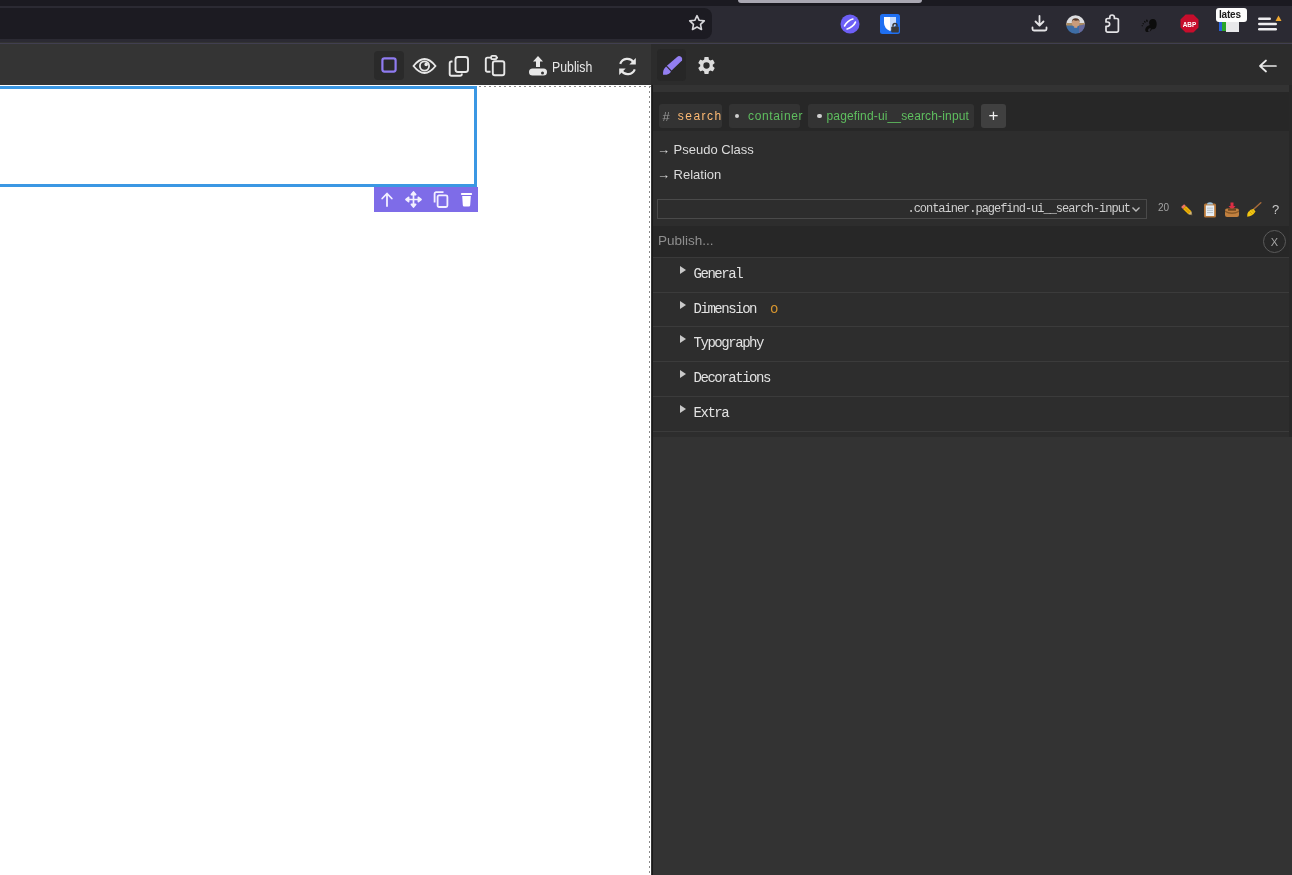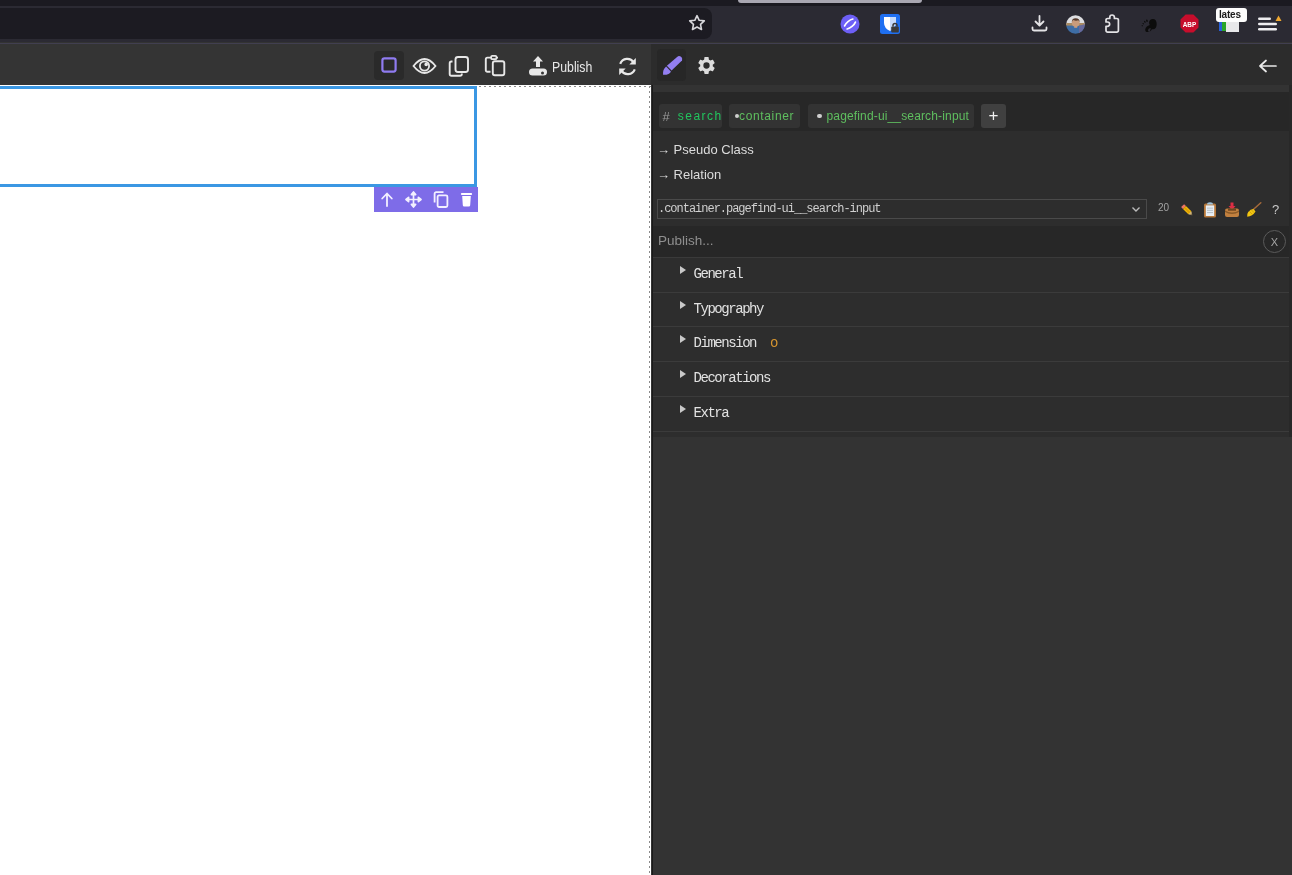--- a/index.html
+++ b/index.html
@@ -185,45 +185,45 @@
       <rect x="0.9" y="1.1" width="11.2" height="1.8" rx="0.9" fill="#fff"></rect>
     </svg>
   </div>
   <div class="abs" id="panel"></div>
   <div class="abs" id="panelEdge"></div>
   <div class="abs" id="tagstrip"></div>
   <div class="abs" id="midarea"></div>
   <div class="abs" id="searchrow"></div>
   <div class="abs" id="sections">
     <div class="secrow"><span class="caret"></span>General</div>
+    <div class="secrow"><span class="caret"></span>Dimension&nbsp;&nbsp;<span style="color:#d6952f">o</span></div>
     <div class="secrow"><span class="caret"></span>Typography</div>
-    <div class="secrow"><span class="caret"></span>Dimension&nbsp;&nbsp;<span style="color:#d6952f">o</span></div>
     <div class="secrow"><span class="caret"></span>Decorations</div>
     <div class="secrow"><span class="caret"></span>Extra</div>
   </div>
   <div class="abs" id="scrollstrip"></div>
   
   <div class="tag" style="left:659px;width:63px;padding-left:3.5px">
       <span style="color:#9a9a9a;font-size:13px">#</span>
-      <span style="color:#22c55e;margin-left:8px;letter-spacing:1.5px">search</span>
+      <span style="color:#fdba74;margin-left:8px;letter-spacing:1.5px">search</span>
     </div>
   <div class="tag" style="left:729px;width:71px;padding-left:5.5px">
       <span class="dot"></span>
-      <span style="letter-spacing:0.65px">container</span>
+      <span style="margin-left:9px;letter-spacing:0.65px">container</span>
     </div>
   <div class="tag" style="left:808px;width:166px;padding-left:9px">
       <span class="dot"></span>
       <span style="margin-left:5px;letter-spacing:0.15px">pagefind-ui__search-input</span>
     </div>
   <div class="abs" style="left:981px;top:104px;width:25px;height:24px;background:#404040;border-radius:3px;color:#f0f0f0;font-size:17px;text-align:center;line-height:23px">+</div>
   
   <div class="abs" style="left:657px;top:141.5px;color:#dcdcdc;font-size:13px">→ Pseudo Class</div>
   <div class="abs" style="left:657px;top:166.5px;color:#dcdcdc;font-size:13px">→ Relation</div>
   
-  <div class="abs mono" style="left:657px;top:199px;width:490px;height:20px;background:#2d2d2d;border:1px solid #4a4a4a;color:#d0d0d0;font-size:12px;padding-right:16px;letter-spacing:-1.02px;text-align:left;line-height:19px">.container.pagefind-ui__search-input</div>
+  <div class="abs mono" style="left:657px;top:199px;width:490px;height:20px;background:#2d2d2d;border:1px solid #4a4a4a;color:#d0d0d0;font-size:12px;padding-right:16px;letter-spacing:-1.02px;text-align:right;line-height:19px">.container.pagefind-ui__search-input</div>
   <svg class="abs" style="left:1131px;top:206px" width="10" height="7" viewBox="0 0 10 7">
       <path d="M1.5 1.5 L5 5 8.5 1.5" fill="none" stroke="#bbb" stroke-width="1.4"></path>
     </svg>
   <div class="abs" style="left:1158px;top:202px;color:#a3a3a3;font-size:10px">20</div>
   
   <svg class="abs" style="left:1180px;top:203px" width="15" height="15" viewBox="0 0 15 15">
     <g transform="rotate(-45 7.5 7.5)">
       <rect x="5.4" y="0.6" width="4.2" height="2.6" fill="#ee7564"></rect>
       <rect x="5.4" y="3.2" width="4.2" height="7.6" fill="#f2b705"></rect>
       <rect x="6.7" y="3.2" width="1.6" height="7.6" fill="#d99c06"></rect>

